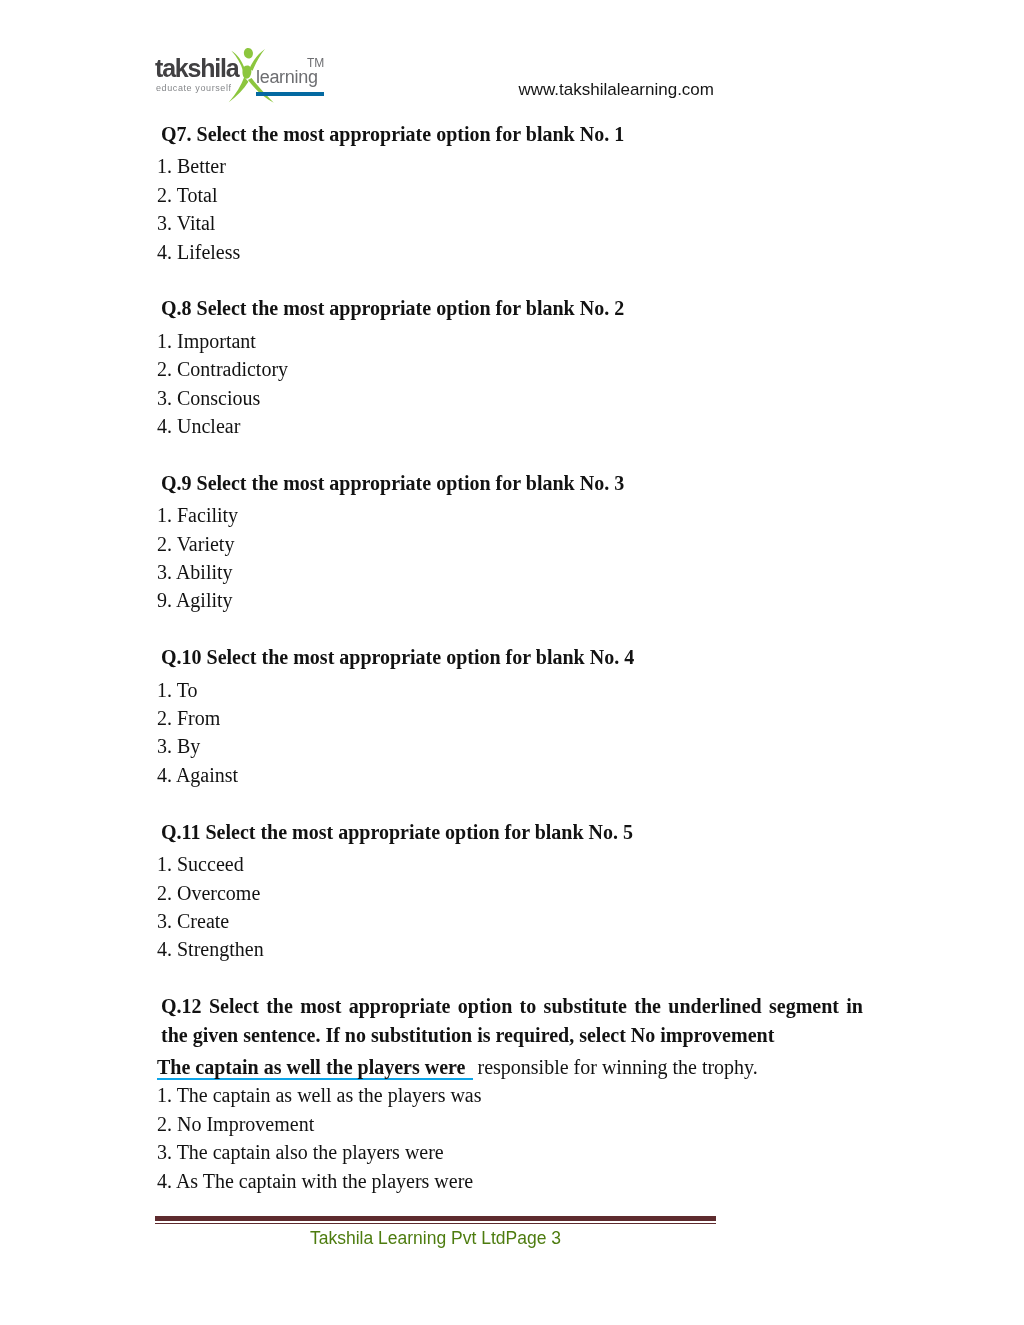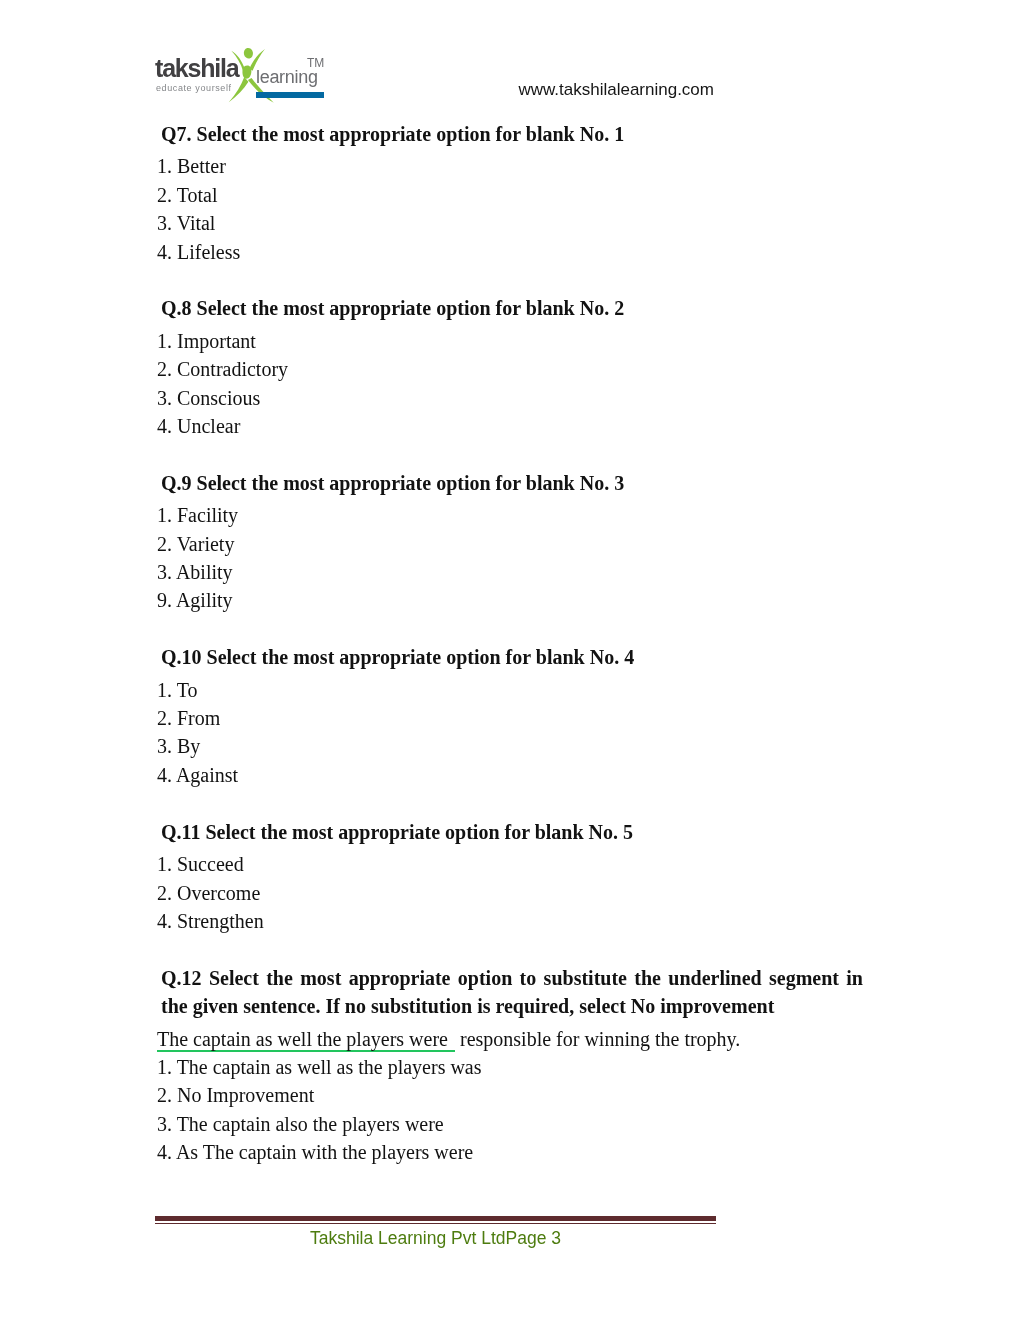--- a/index.html
+++ b/index.html
@@ -48,21 +48,21 @@
     height: 62px;
   }
   .logo .brand-light {
     position: absolute;
     left: 101px;
     top: 21px;
     font-family: "Liberation Sans", sans-serif;
     font-size: 18px;
     letter-spacing: -0.3px;
     color: #6d6e71;
-    border-bottom: 6px solid #0369a1;
+    border-bottom: 4px solid #0369a1;
     padding: 0 6px 4px 0;
   }
   .logo .tm {
     position: absolute;
     left: 152px;
     top: 10px;
     font-family: "Liberation Sans", sans-serif;
     font-size: 12px;
     color: #6d6e71;
   }
@@ -84,22 +84,22 @@
     font-size: 20px;
     line-height: 28.4px;
     color: #121212;
   }
   .qblock { margin: 0 0 28.4px 0; }
   .q-title { font-weight: bold; margin: 4px; }
   .q-title.justify { text-align: justify; text-align-last: left; }
   .q-option { margin: 0; }
   .q-sentence { margin: 0; }
   .q-sentence .underlined {
-    font-weight: normal;
-    border-bottom: 2px solid #22c55e;
+    font-weight: bold;
+    border-bottom: 2px solid #0ea5e9;
     padding-right: 7px;
   }
 
   
   .footer-rule {
     position: absolute;
     left: 155px;
     right: 156px;
     top: 1216px;
     height: 2px;
@@ -170,20 +170,21 @@
       <p class="q-option">1. To</p>
       <p class="q-option">2. From</p>
       <p class="q-option">3. By</p>
       <p class="q-option">4. Against</p>
     </div>
 
     <div class="qblock">
       <p class="q-title">Q.11 Select the most appropriate option for blank No. 5</p>
       <p class="q-option">1. Succeed</p>
       <p class="q-option">2. Overcome</p>
+      <p class="q-option">3. Create</p>
       <p class="q-option">4. Strengthen</p>
     </div>
 
     <div class="qblock">
       <p class="q-title justify">Q.12 Select the most appropriate option to substitute the underlined segment in the given sentence. If no substitution is required, select No improvement</p>
       <p class="q-sentence"><span class="underlined">The captain as well the players were</span><span> responsible for winning the trophy.</span></p>
       <p class="q-option">1. The captain as well as the players was</p>
       <p class="q-option">2. No Improvement</p>
       <p class="q-option">3. The captain also the players were</p>
       <p class="q-option">4. As The captain with the players were</p>

